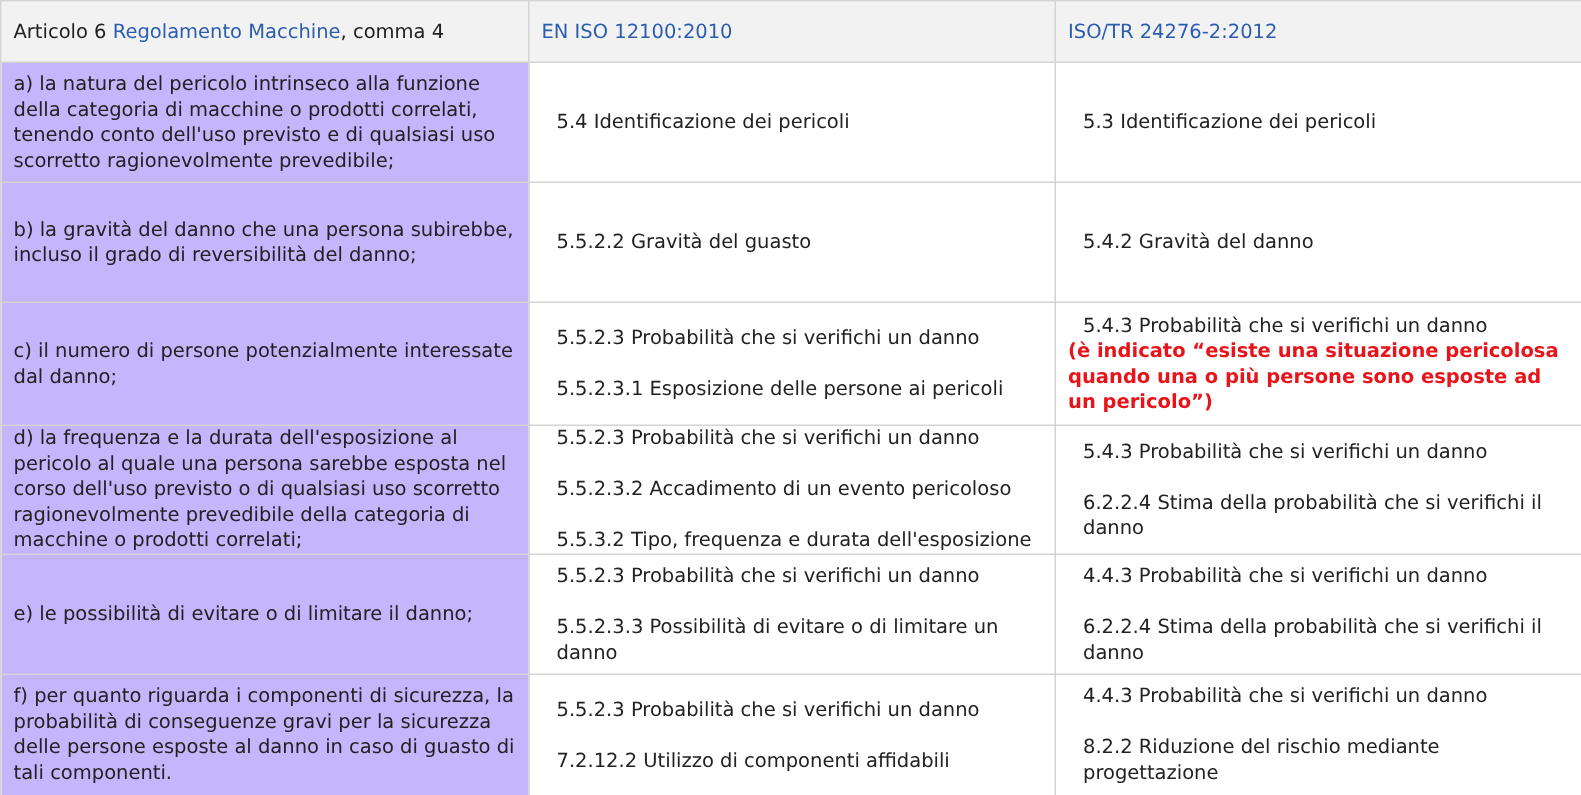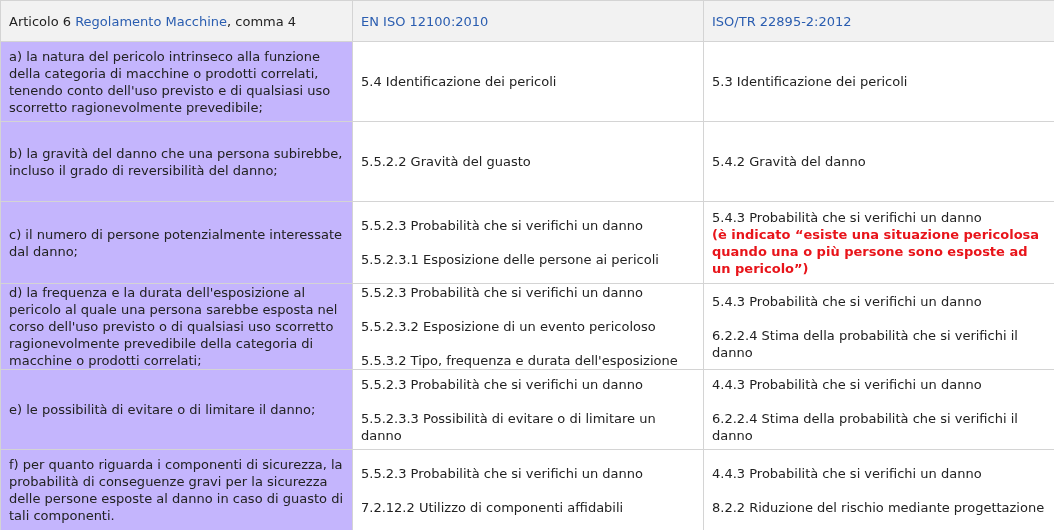--- a/index.html
+++ b/index.html
@@ -33,21 +33,21 @@
     col.c2 { width: 351px; }
     col.c3 { width: 351px; }
     tr.header th {
       background: #f2f2f2;
       height: 40px;
     }
     .link { color: #2a5db0; }
     td.req {
       background: #c4b5fd;
     }
-    .ref-line { display: block; }
+    .ref-line { display: block; margin-left: 10px; }
     .ref-gap { height: 17px; display: block; }
     .note { color: #e8141a; display: block; font-weight: bold; }
     tr.r-a td { height: 79px; }
     tr.r-b td { height: 79px; }
     tr.r-c td { height: 81px; }
     tr.r-d td { height: 83px; }
     tr.r-e td { height: 79px; }
     tr.r-f td { height: 80px; }
   </style>
 </head>
@@ -61,21 +61,21 @@
   </colgroup>
   <tbody>
       <tr class="header">
     <th>
       <span>Articolo 6 </span><span class="link">Regolamento Macchine</span><span>, comma 4</span>
     </th>
     <th>
       <span class="link">EN ISO 12100:2010</span>
     </th>
     <th>
-      <span class="link">ISO/TR 22895-2:2012</span>
+      <span class="link">ISO/TR 24276-2:2012</span>
     </th>
   </tr>
 
   <tr class="r-a">
     <td class="req">a) la natura del pericolo intrinseco alla funzione della categoria di macchine o prodotti correlati, tenendo conto dell'uso previsto e di qualsiasi uso scorretto ragionevolmente prevedibile;</td>
     <td>
       <span class="ref-line">5.4 Identificazione dei pericoli</span>
     </td>
     <td>
       <span class="ref-line">5.3 Identificazione dei pericoli</span>
@@ -103,21 +103,21 @@
       <span class="ref-line">5.4.3 Probabilità che si verifichi un danno</span>
       <span class="note">(è indicato “esiste una situazione pericolosa quando una o più persone sono esposte ad un pericolo”)</span>
     </td>
   </tr>
 
   <tr class="r-d">
     <td class="req">d) la frequenza e la durata dell'esposizione al pericolo al quale una persona sarebbe esposta nel corso dell'uso previsto o di qualsiasi uso scorretto ragionevolmente prevedibile della categoria di macchine o prodotti correlati;</td>
     <td>
       <span class="ref-line">5.5.2.3 Probabilità che si verifichi un danno</span>
       <span class="ref-gap"></span>
-      <span class="ref-line">5.5.2.3.2 Esposizione di un evento pericoloso</span>
+      <span class="ref-line">5.5.2.3.2 Accadimento di un evento pericoloso</span>
       <span class="ref-gap"></span>
       <span class="ref-line">5.5.3.2 Tipo, frequenza e durata dell'esposizione</span>
     </td>
     <td>
       <span class="ref-line">5.4.3 Probabilità che si verifichi un danno</span>
       <span class="ref-gap"></span>
       <span class="ref-line">6.2.2.4 Stima della probabilità che si verifichi il danno</span>
     </td>
   </tr>
 

